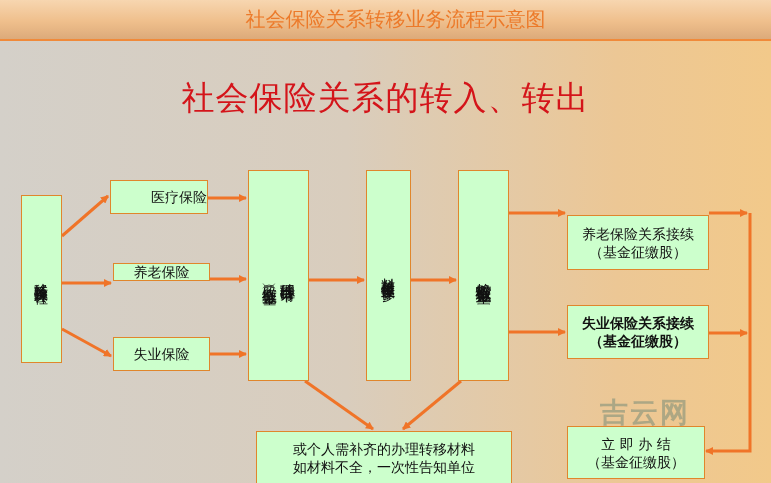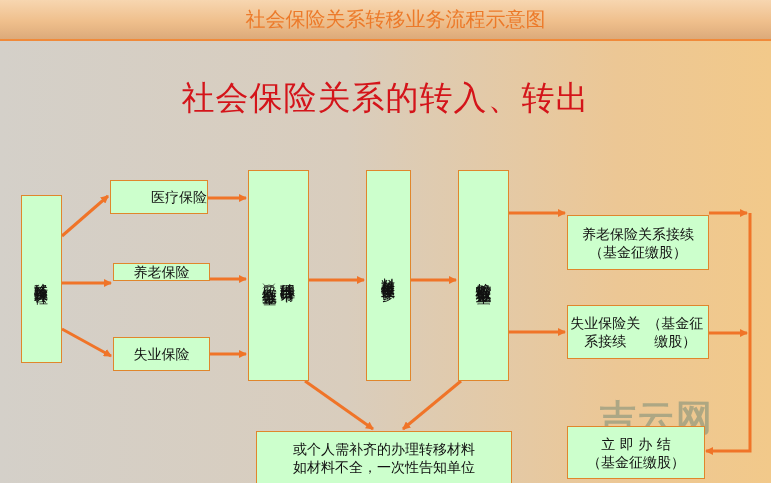--- a/index.html
+++ b/index.html
@@ -11,21 +11,21 @@
     border-bottom:2px solid #f08a3a;box-sizing:border-box;
     display:flex;align-items:center;justify-content:center;}
   .header span{color:#ec7a2a;font-size:20px;letter-spacing:0px;font-family:"DejaVu Serif","Liberation Serif",serif;margin-left:20px;}
   .subtitle{position:absolute;left:0;top:76px;width:771px;text-align:center;
     color:#d4141a;font-size:33px;font-family:"DejaVu Serif","Liberation Serif",serif;letter-spacing:1px;}
   .box{position:absolute;background:#ccffcc;border:1px solid #e0862c;box-sizing:border-box;
     color:#111;font-size:14px;display:flex;align-items:center;justify-content:center;text-align:center;line-height:18px;}
   .vtext{writing-mode:vertical-rl;text-orientation:upright;letter-spacing:-1px;}
   .big{font-size:16px;}
   svg{position:absolute;left:0;top:0;}
-  .watermark{position:absolute;left:600px;top:394px;font-size:36px;font-weight:bold;color:rgba(120,140,120,0.55);letter-spacing:2px;}
+  .watermark{position:absolute;left:600px;top:394px;font-size:28px;font-weight:bold;color:rgba(120,140,120,0.55);letter-spacing:2px;}
 </style>
 </head>
 <body>
 
 <div class="header">
   <span>社会保险关系转移业务流程示意图</span>
 </div>
 
 <div class="subtitle">社会保险关系的转入、转出</div>
 
@@ -79,21 +79,21 @@
 
 <div class="box" style="left:458px;top:170px;width:51px;height:211px;">
   <span class="vtext big">基金征缴股审核</span>
 </div>
 
 <div class="box" style="left:567px;top:187px;width:142px;height:55px;flex-direction:column;margin-top:28px;">
   <span>养老保险关系接续</span>
   <span>（基金征缴股）</span>
 </div>
 
-<div class="box" style="left:567px;top:305px;width:142px;height:54px;flex-direction:row;">
+<div class="box" style="left:567px;top:305px;width:142px;height:54px;flex-direction:column;font-weight:bold;">
   <span>失业保险关系接续</span>
   <span>（基金征缴股）</span>
 </div>
 
 <div class="watermark">吉云网</div>
 
 <div class="box" style="left:567px;top:426px;width:138px;height:53px;flex-direction:column;">
   <span>立 即 办 结</span>
   <span>（基金征缴股）</span>
 </div>

